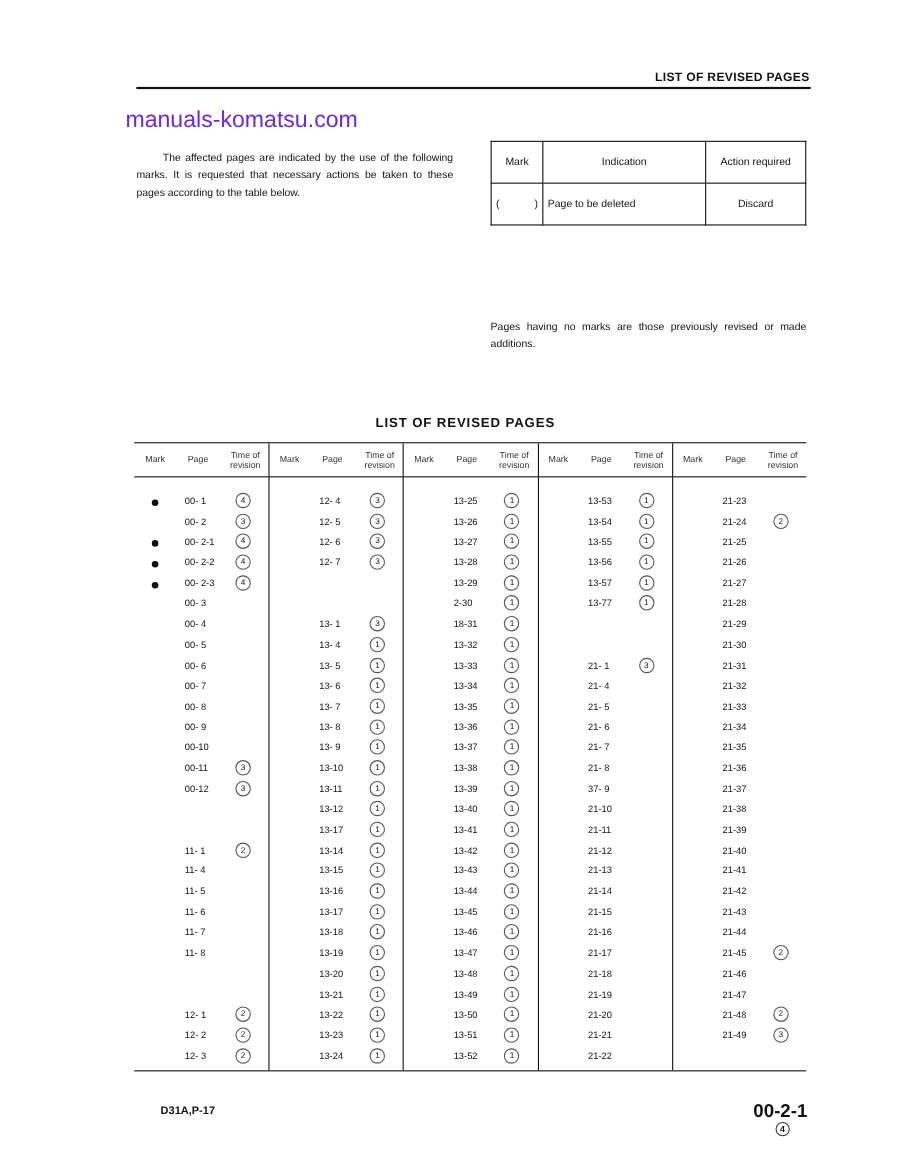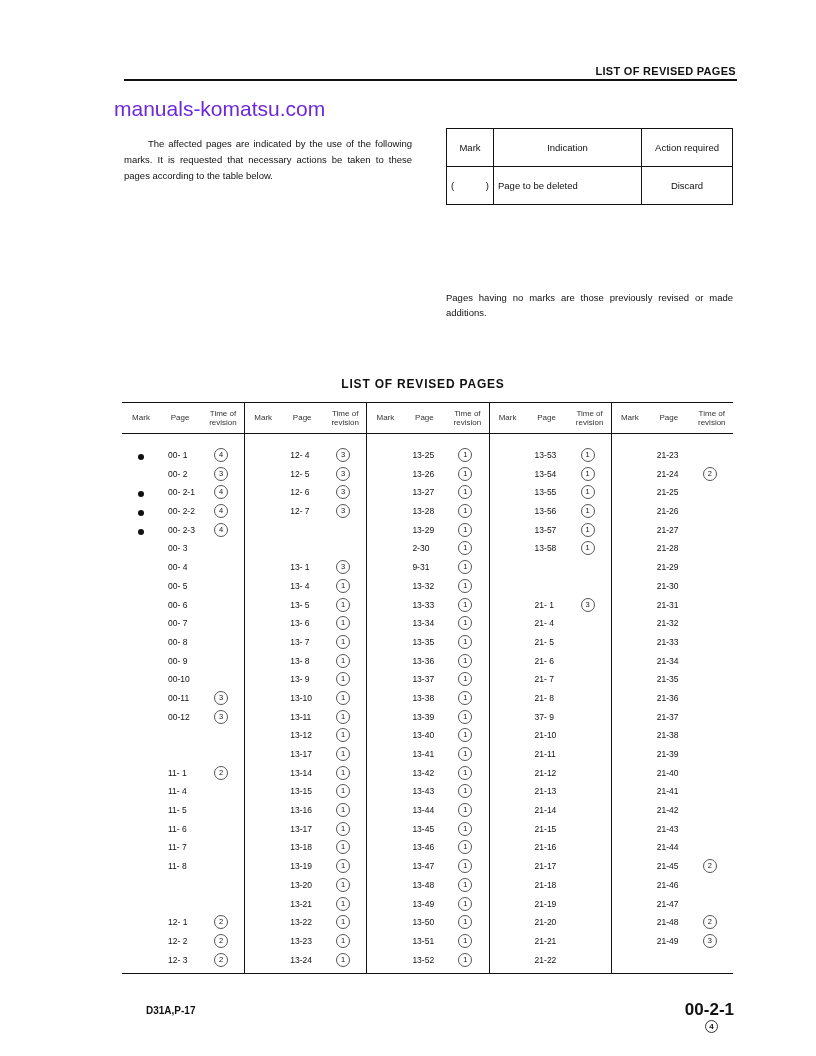--- a/index.html
+++ b/index.html
@@ -313,21 +313,21 @@
         </div>
         <div class="row">
           <span class="p">13-29</span>
           <span class="r">1</span>
         </div>
         <div class="row">
           <span class="p">2-30</span>
           <span class="r">1</span>
         </div>
         <div class="row">
-          <span class="p">9-31</span>
+          <span class="p">18-31</span>
           <span class="r">1</span>
         </div>
         <div class="row">
           <span class="p">13-32</span>
           <span class="r">1</span>
         </div>
         <div class="row">
           <span class="p">13-33</span>
           <span class="r">1</span>
         </div>
@@ -429,21 +429,21 @@
         </div>
         <div class="row">
           <span class="p">13-56</span>
           <span class="r">1</span>
         </div>
         <div class="row">
           <span class="p">13-57</span>
           <span class="r">1</span>
         </div>
         <div class="row">
-          <span class="p">13-58</span>
+          <span class="p">13-77</span>
           <span class="r">1</span>
         </div>
         <div class="row">
           <span class="p"></span>
         </div>
         <div class="row">
           <span class="p"></span>
         </div>
         <div class="row">
           <span class="p">21- 1</span>

